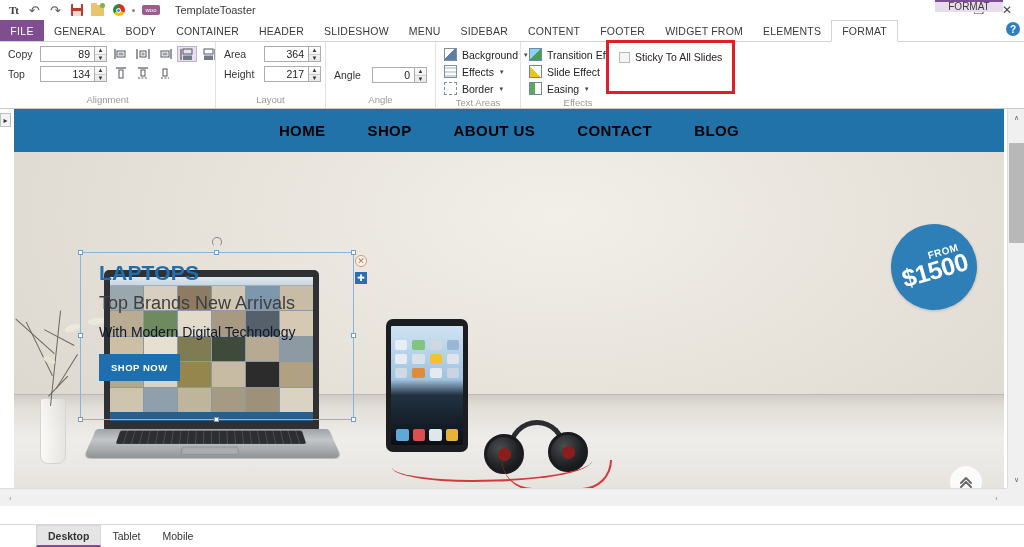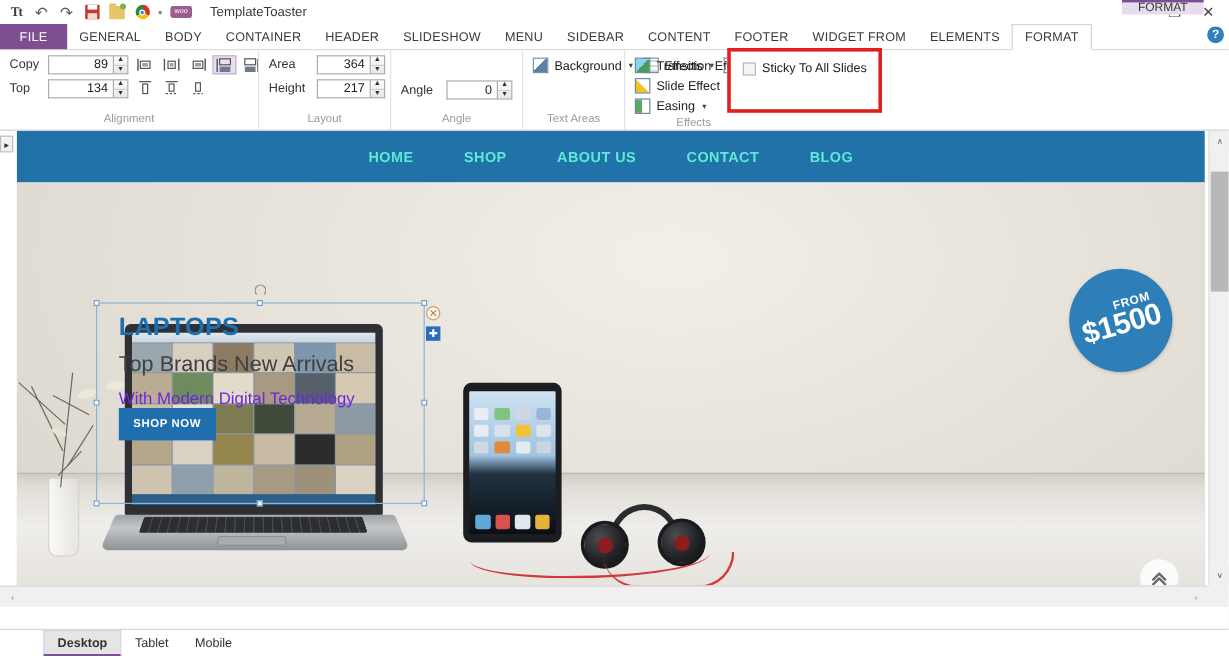--- a/index.html
+++ b/index.html
@@ -41,21 +41,21 @@
   .win-controls { position:absolute; right:4px; top:0; display:flex; align-items:center; height:20px; gap:2px;}
   .win-btn { width:26px;height:18px;display:flex;align-items:center;justify-content:center;cursor:pointer;color:#444;font-size:12px;line-height:1;}
 
   
   .tabstrip {
     position: relative; height: 22px; background: #fff;
     display: flex; align-items: stretch; border-bottom: 1px solid #d4d4d4;
   }
   .tab-file {
     background: #7e4e91; color:#fff; font-size:10.5px; letter-spacing:.3px;
-    display:flex;align-items:center;justify-content:center;width:56px; cursor:pointer;
+    display:flex;align-items:center;justify-content:center;width:44px; cursor:pointer;
   }
   .tab {
     display:flex;align-items:center;justify-content:center;padding:0 10px;
     font-size:10.5px; color:#3a3a3a; cursor:pointer; white-space:nowrap; letter-spacing:.2px;
   }
   .tab.active {
     background:#fff; border:1px solid #d4d4d4; border-bottom:1px solid #fff;
     position:relative; top:0; margin-bottom:-1px; color:#3a3a3a;
   }
   .ctx-tab-header {
@@ -121,21 +121,21 @@
   .expander {
     position:absolute;left:0;top:4px;width:11px;height:14px;background:#f3f3f3;
     border:1px solid #c0c0c0;display:flex;align-items:center;justify-content:center;
     font-size:8px;color:#333;cursor:pointer;z-index:6;
   }
   .page { position:absolute; left:14px; top:0; right:20px; bottom:18px; overflow:hidden; background:#ddd9d2; }
   .navbar {
     height:43px;background:#2072a8;display:flex;align-items:center;justify-content:center;gap:0;
   }
   .navlink {
-    color:#5eead4;font-size:12px;font-weight:bold;letter-spacing:.4px;padding:0 21px;cursor:pointer;
+    color:#000000;font-size:15px;font-weight:bold;letter-spacing:.4px;padding:0 21px;cursor:pointer;
   }
 
   .hero { position:relative; height:354px; overflow:hidden; background:#dedad3; }
   .hero-photo { position:absolute; inset:0; }
 
   
   .wall { position:absolute; inset:0;
     background:
       radial-gradient(ellipse at 55% 18%, #f2efe9 0%, #e6e2da 48%, #d8d3ca 100%);
   }
@@ -218,21 +218,21 @@
     border:1.5px solid #8a8a8a; border-radius:50%; border-bottom-color:transparent; }
   .del-badge { position:absolute; right:-14px; top:2px; width:12px;height:12px;border-radius:50%;
     border:1px solid #d39a6e; color:#c0763a; font-size:9px; display:flex;align-items:center;justify-content:center;
     background:rgba(255,255,255,.6); cursor:pointer;}
   .add-badge { position:absolute; right:-14px; top:19px; width:12px;height:12px;
     background:#2a6fb5; color:#fff; font-size:9px; display:flex;align-items:center;justify-content:center;cursor:pointer;}
 
   .hero-text { position:absolute; left:18px; top:8px; width:250px; }
   .ht-1 { font-size:21px; font-weight:bold; color:#1f6fae; letter-spacing:.2px; margin-bottom:8px; }
   .ht-2 { font-size:18px; color:#3f3f3f; margin-bottom:10px; }
-  .ht-3 { font-size:14px; color:#6d28d9; }
+  .ht-3 { font-size:14px; color:#0f172a; margin-bottom:14px; }
   .shop-btn {
     display:inline-block; background:#1f6fae; color:#fff; font-size:9.5px; font-weight:bold;
     letter-spacing:.5px; padding:8px 12px; cursor:pointer;
   }
 
   
   .vscroll { position:absolute; right:0; top:0; width:17px; bottom:18px; background:#f0f0f0; border-left:1px solid #dcdcdc;}
   .sb-arrow { width:17px;height:17px;display:flex;align-items:center;justify-content:center;font-size:7px;color:#606060;cursor:pointer;background:#f0f0f0;}
   .sb-arrow.bot { position:absolute; bottom:0; }
   .sb-thumb { position:absolute; left:1px; width:15px; top:34px; height:100px; background:#b8b8b8; cursor:pointer;}
@@ -431,21 +431,21 @@
               <span class="spin-up">▲</span>
               <span class="spin-dn">▼</span>
             </span>
           </span>
         </div>
       </div>
       <div class="rgroup-title">Angle</div>
     </div>
 
     <div class="rgroup" style="width:85px">
-      <div class="rgroup-body" style="flex-direction:row;padding:0 4px">
+      <div class="rgroup-body" style="flex-direction:column;padding:0 4px">
         <div class="menu-item">
           <span class="mi-ico" style="background:linear-gradient(135deg,#fff 0 45%,#5b7fa6 45% 100%);border-color:#7d8fa3"></span>
           <span>Background</span>
           <span class="mi-arrow">▾</span>
         </div>
         <div class="menu-item">
           <span class="mi-ico" style="background:repeating-linear-gradient(0deg,#cfd8e0 0 2px,#fff 2px 4px);border-color:#7d8fa3"></span>
           <span>Effects</span>
           <span class="mi-arrow">▾</span>
         </div>

